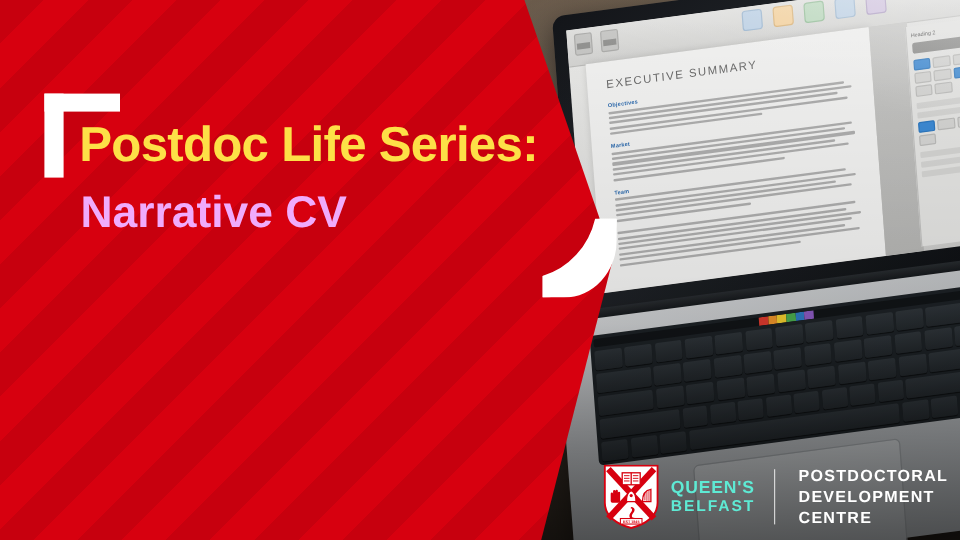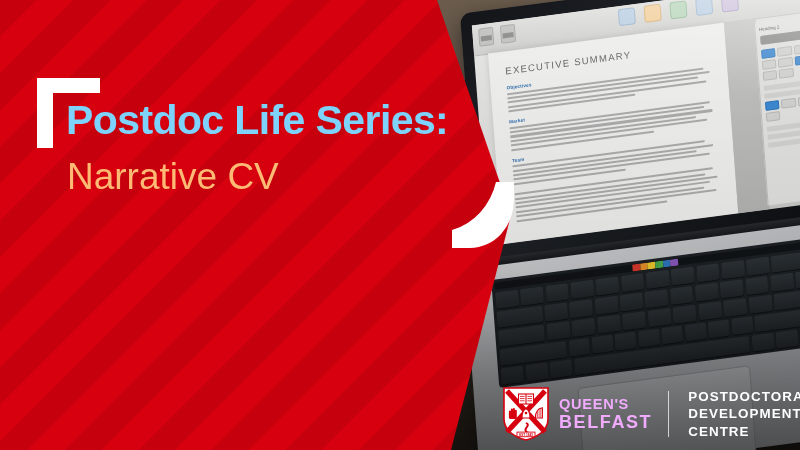--- a/index.html
+++ b/index.html
@@ -309,32 +309,32 @@
     width: 16px; height: 70px;
     background: #ffffff;
   }
 
   .title-main {
     position: absolute;
     left: 66px;
     top: 100px;
     font-size: 41px;
     font-weight: bold;
-    color: #7dd3fc;
+    color: #fde047;
     letter-spacing: -0.6px;
     line-height: 1;
     white-space: nowrap;
   }
   .title-sub {
     position: absolute;
     left: 67px;
     top: 158px;
     font-size: 37px;
-    font-weight: 400;
-    color: #fdba74;
+    font-weight: 700;
+    color: #f0abfc;
     letter-spacing: 0px;
     line-height: 1;
     white-space: nowrap;
   }
 
   
   .swoosh {
     position: absolute;
     left: 452px;
     top: 182px;
@@ -359,29 +359,29 @@
     left: 503px;
     top: 386px;
     height: 56px;
     display: flex;
     align-items: center;
     gap: 10px;
     z-index: 6;
   }
   .crest { width: 46px; height: 54px; flex: 0 0 auto; }
   .qub-words {
-    color: #f0abfc;
+    color: #5eead4;
     font-size: 14.6px;
     font-weight: bold;
     letter-spacing: 0.7px;
     line-height: 1.12;
     text-transform: uppercase;
     white-space: nowrap;
   }
-  .qub-words .belfast { font-size: 18px; letter-spacing: 1.6px; }
+  .qub-words .belfast { font-size: 13px; letter-spacing: 1.6px; }
   .logo-divider {
     width: 1px;
     height: 46px;
     background: rgba(255,255,255,0.72);
     margin: 0 9px 0 6px;
     flex: 0 0 auto;
   }
   .pdc-words {
     color: #ffffff;
     font-size: 13.4px;

